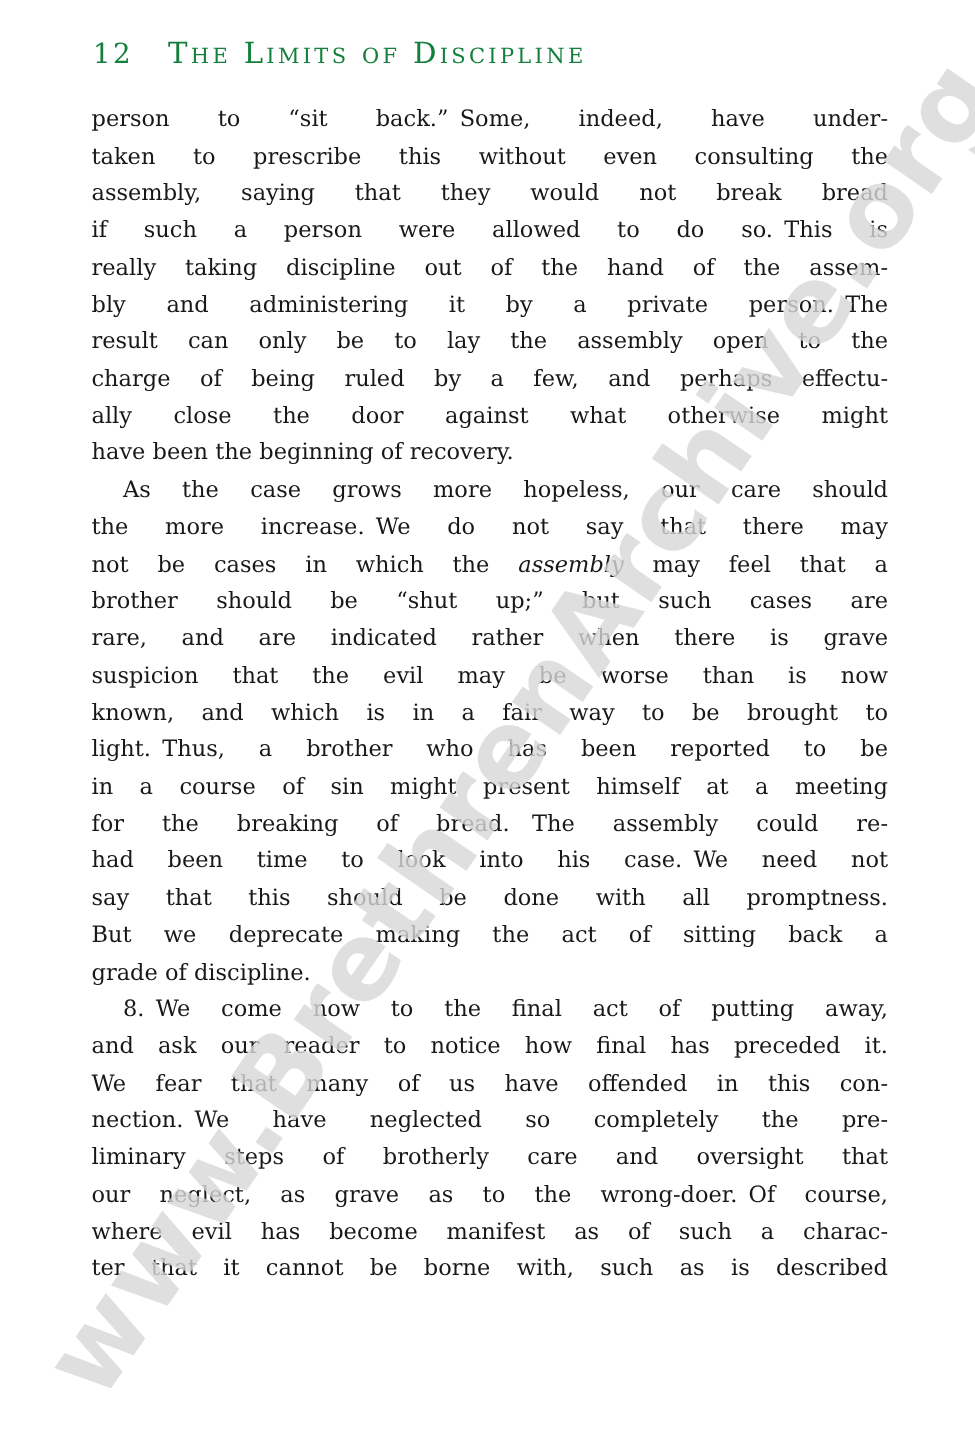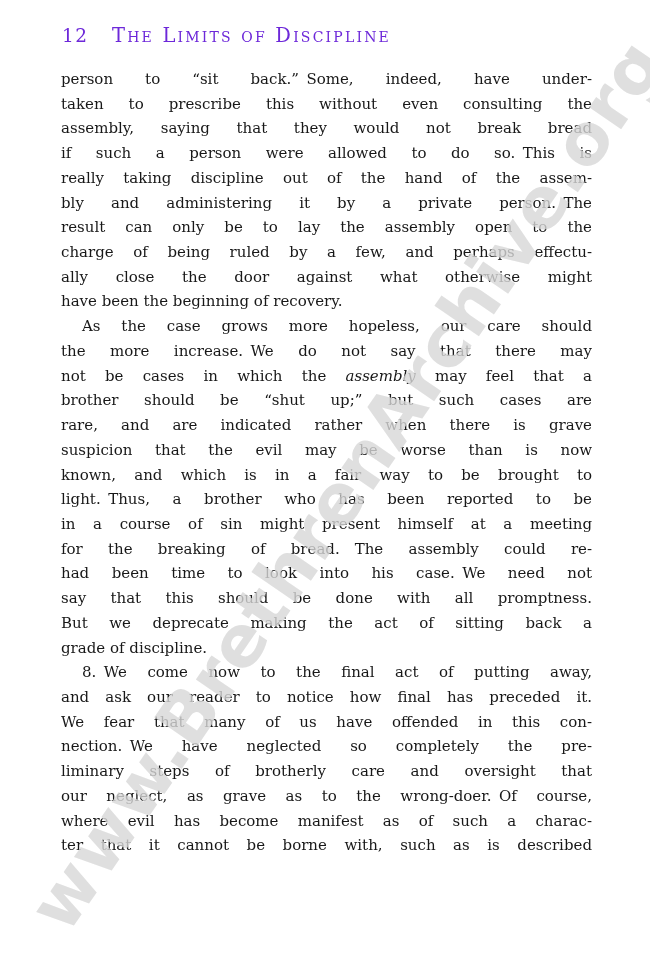--- a/index.html
+++ b/index.html
@@ -12,21 +12,21 @@
   }
   .page {
     position: absolute; inset: 0;
     background: #ffffff;
     color: #1a1a1a;
   }
   .header {
     position: absolute;
     top: 24px; left: 62px; width: 531px;
     display: flex; align-items: baseline;
-    color: #6d28d9;
+    color: #15803d;
   }
   .pagenum {
     width: 50px;
     font-size: 18.5px;
     letter-spacing: 1.5px;
   }
   .title {
     flex: 1;
     font-variant: small-caps;
     font-size: 19.5px;

